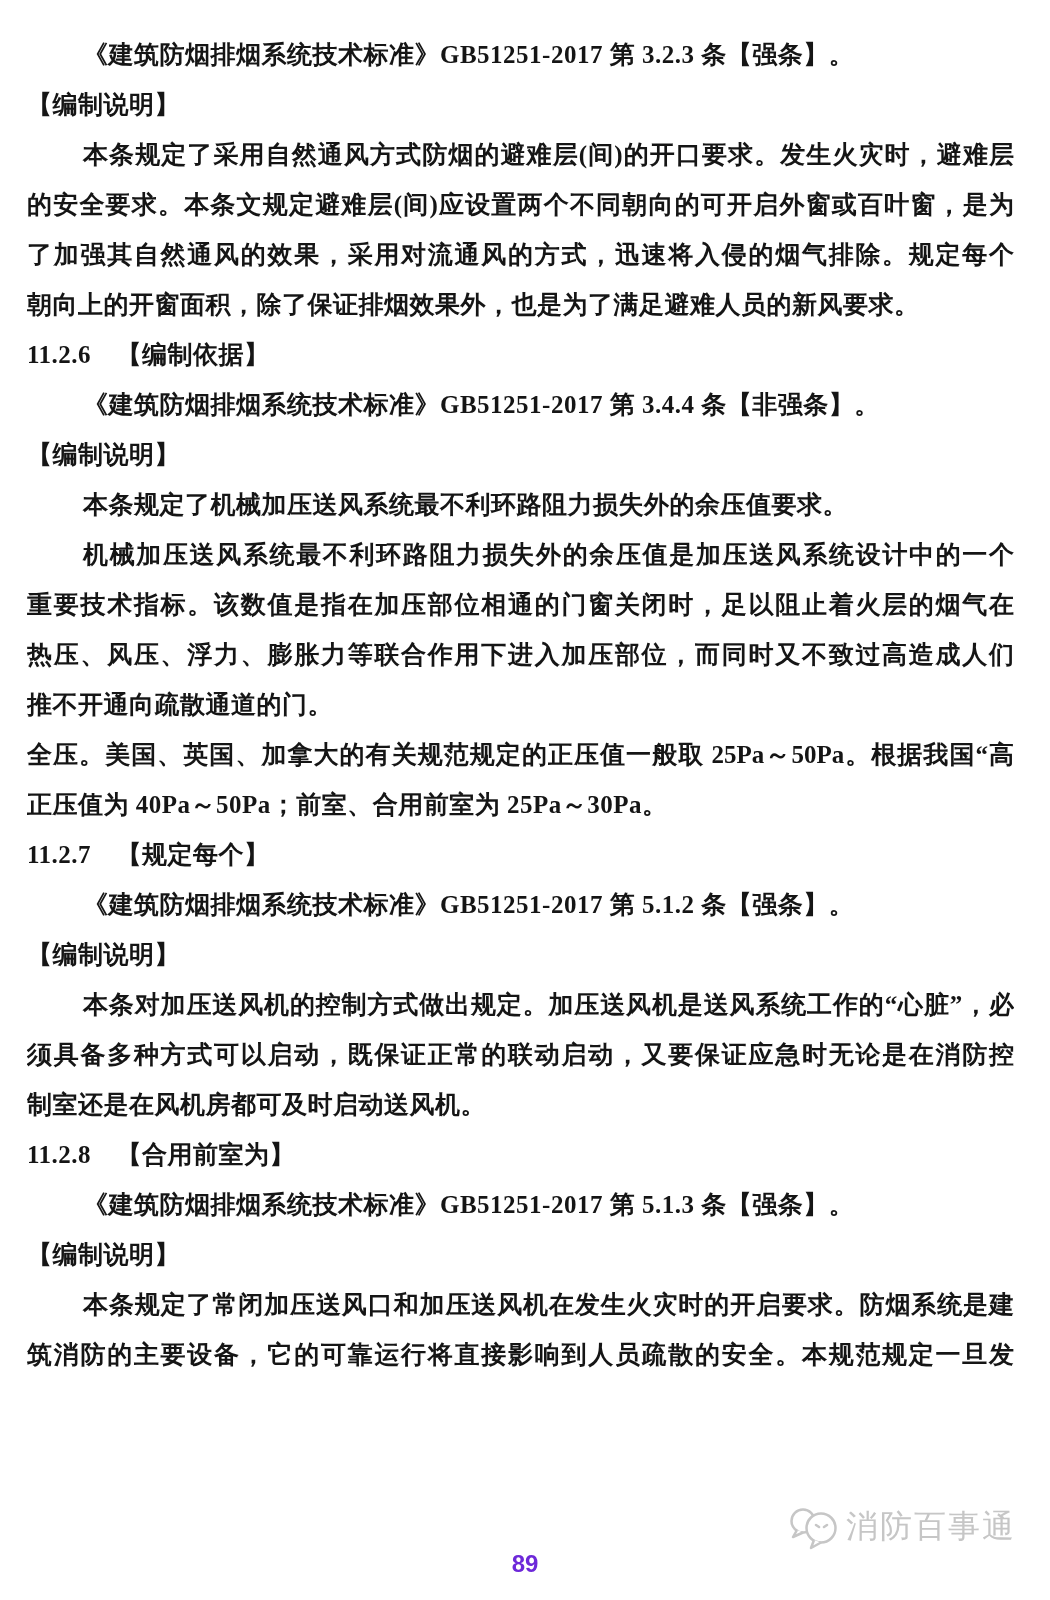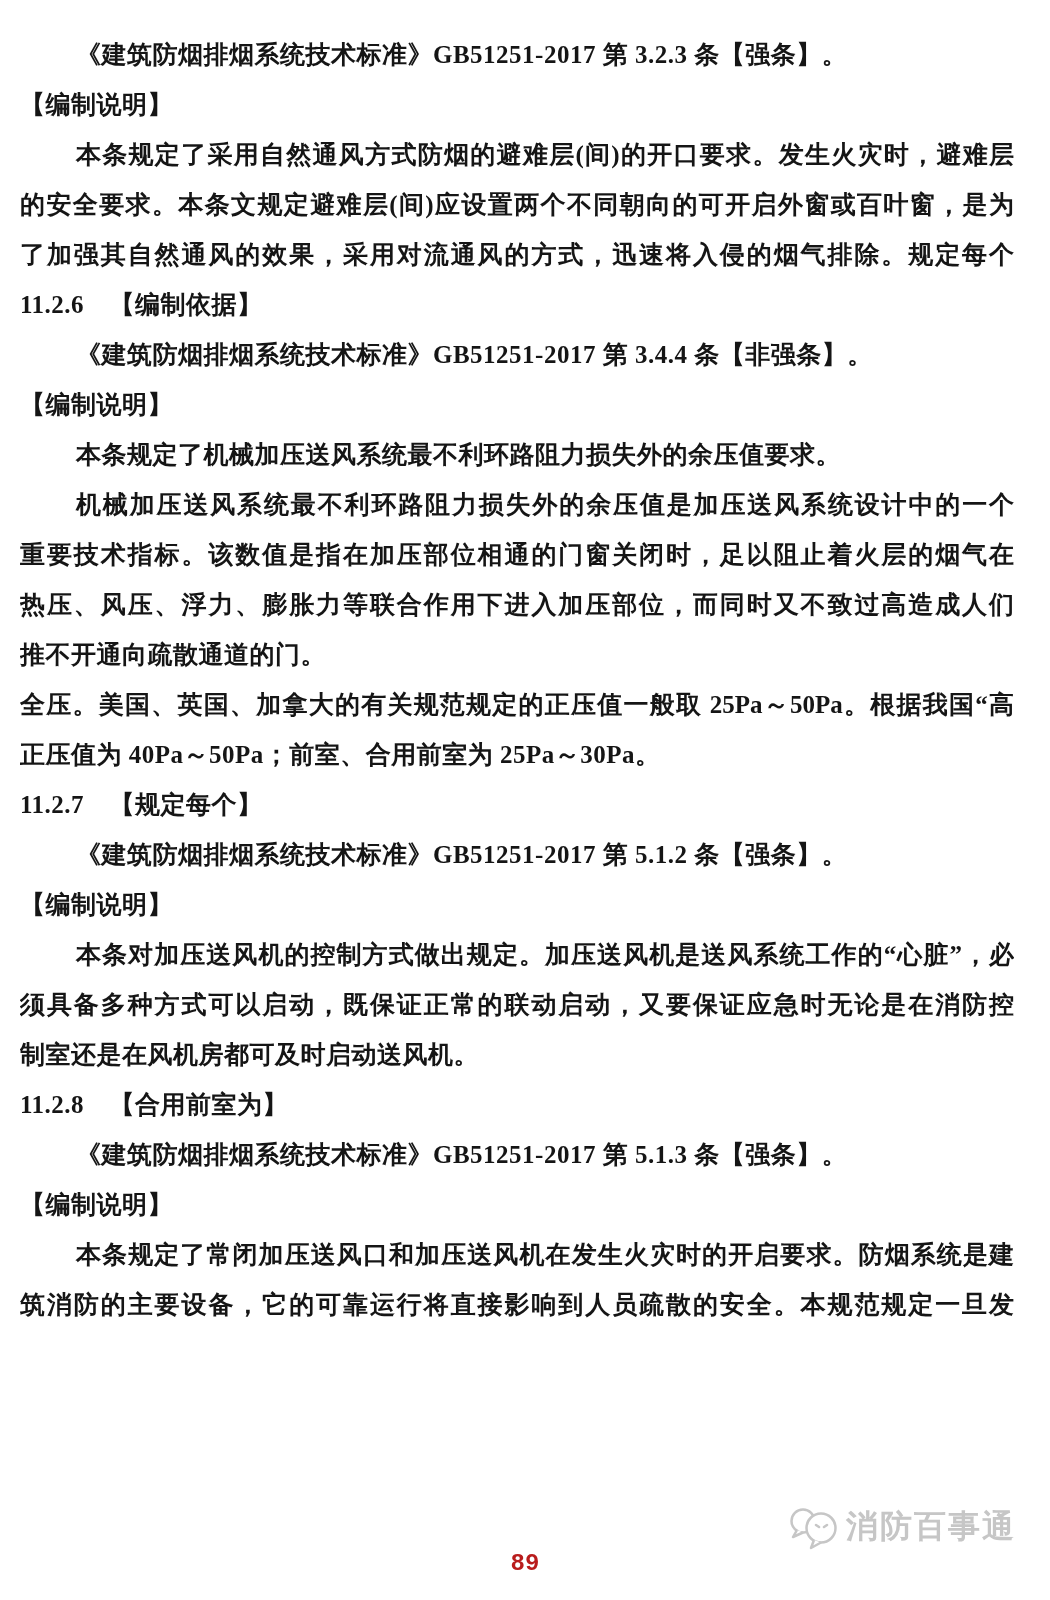--- a/index.html
+++ b/index.html
@@ -10,21 +10,21 @@
   body {
     width: 1050px;
     height: 1600px;
     position: relative;
     overflow: hidden;
     font-family: "Liberation Serif", "DejaVu Serif", serif;
   }
   .page {
     position: absolute;
     inset: 0;
-    padding: 30px 36px 0 20px;
+    padding: 30px 36px 0 27px;
     box-sizing: border-box;
     z-index: 1;
   }
   .line {
     font-size: 25px;
     font-weight: bold;
     color: #151515;
     height: 50px;
     line-height: 50px;
     letter-spacing: 0.5px;
@@ -46,34 +46,34 @@
   .watermark {
     position: absolute;
     top: 1500px;
     right: 34px;
     z-index: 0;
     display: flex;
     align-items: center;
     gap: 4px;
     color: #c6c6c6;
     font-size: 32px;
-    font-weight: bold;
+    font-weight: normal;
     letter-spacing: 2px;
     user-select: none;
   }
   .page-number {
     position: absolute;
     top: 1550px;
     left: 0;
     width: 100%;
     text-align: center;
-    font-family: Liberation Mono, monospace;
+    font-family: Liberation Sans, sans-serif;
     font-size: 24px;
     font-weight: bold;
-    color: #b91c1c;
+    color: #6d28d9;
     z-index: 1;
   }
 </style>
 </head>
 <body>
 
 <div class="watermark">
   <span style="display:inline-flex;">
     <svg width="54" height="54" viewBox="0 0 54 54" fill="none">
       <circle cx="15" cy="21" r="11.5" stroke="#c6c6c6" stroke-width="2.5" fill="#ffffff"></circle>
@@ -87,20 +87,21 @@
   <span>消防百事通</span>
 </div>
 
 <div class="page">
   <div>
       <div class="line indent">《建筑防烟排烟系统技术标准》GB51251-2017 第 3.2.3 条【强条】。</div>
       <div class="line">【编制说明】</div>
       <div class="line indent just">本条规定了采用自然通风方式防烟的避难层(间)的开口要求。发生火灾时，避难层</div>
       <div class="line just">的安全要求。本条文规定避难层(间)应设置两个不同朝向的可开启外窗或百叶窗，是为</div>
       <div class="line just">了加强其自然通风的效果，采用对流通风的方式，迅速将入侵的烟气排除。规定每个</div>
+      <div class="line">朝向上的开窗面积，除了保证排烟效果外，也是为了满足避难人员的新风要求。</div>
       <div class="line section">11.2.6　【编制依据】</div>
       <div class="line indent">《建筑防烟排烟系统技术标准》GB51251-2017 第 3.4.4 条【非强条】。</div>
       <div class="line">【编制说明】</div>
       <div class="line indent">本条规定了机械加压送风系统最不利环路阻力损失外的余压值要求。</div>
       <div class="line indent just">机械加压送风系统最不利环路阻力损失外的余压值是加压送风系统设计中的一个</div>
       <div class="line just">重要技术指标。该数值是指在加压部位相通的门窗关闭时，足以阻止着火层的烟气在</div>
       <div class="line just">热压、风压、浮力、膨胀力等联合作用下进入加压部位，而同时又不致过高造成人们</div>
       <div class="line">推不开通向疏散通道的门。</div>
       <div class="line just">全压。美国、英国、加拿大的有关规范规定的正压值一般取 25Pa～50Pa。根据我国“高</div>
       <div class="line">正压值为 40Pa～50Pa；前室、合用前室为 25Pa～30Pa。</div>

